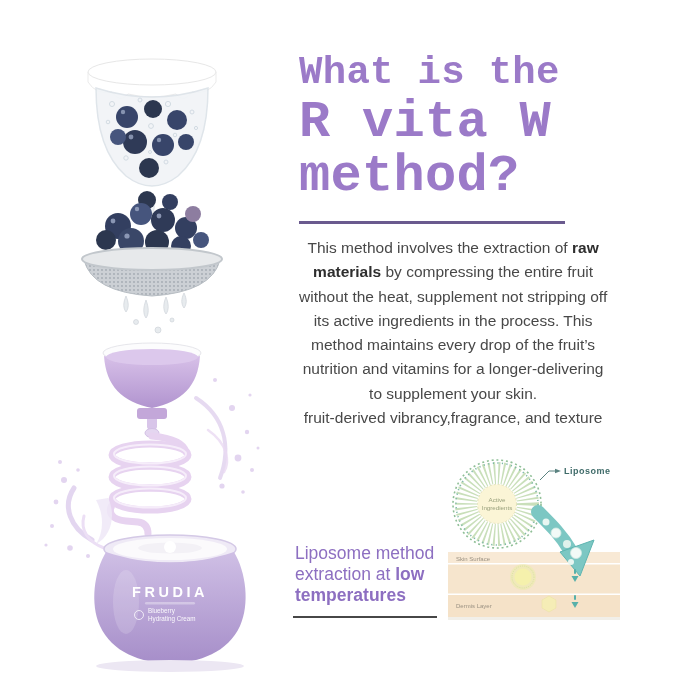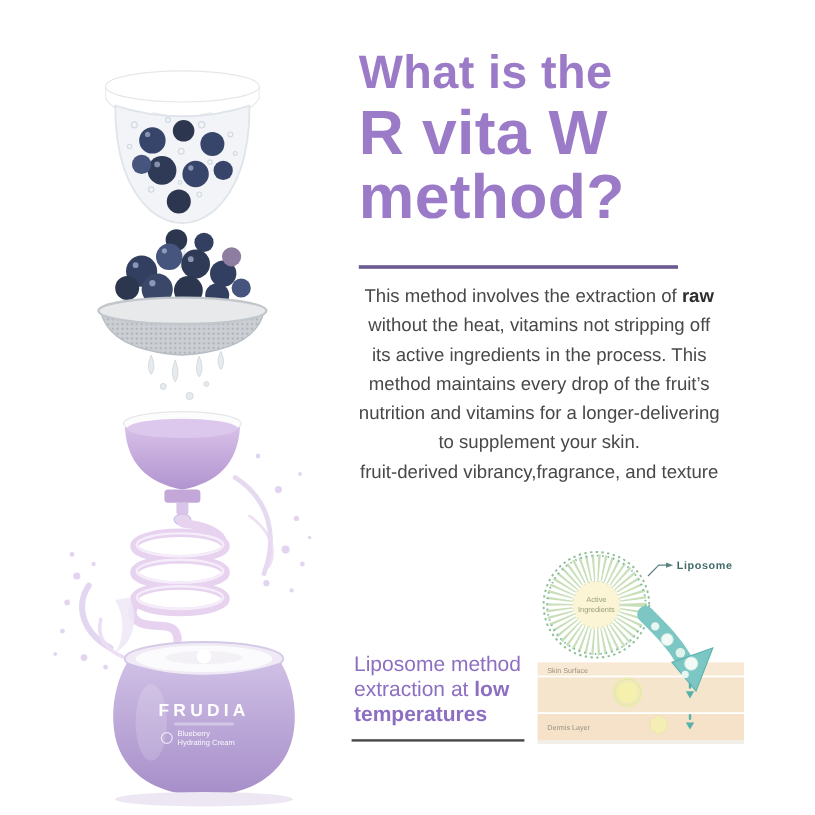--- a/index.html
+++ b/index.html
@@ -1,21 +1,21 @@
 <!DOCTYPE html>
 <html style="--title_purple: #9b7ac8; --caption_purple: #8d6fc1; --divider_purple: #6a5a8e; --body_text: #484848; --underline_dark: #474747; --teal: #6fc0bc; --teal_text: #3f6b69; --skin_band: #f7e6cf; --jar_purple: #b49bd4; --berry_navy: #38456a;"><head>
 <meta charset="utf-8">
 <style>
   html,body{margin:0;padding:0;background:#fff;}
   .canvas{
     position:relative;width:679px;height:679px;background:#fff;overflow:hidden;
     font-family:"Liberation Sans",sans-serif;
   }
   
-  .title{position:absolute;left:299px;top:38px;}
+  .title{position:absolute;left:299px;top:50px;font-family:Liberation Mono, monospace;}
   .title .t1{font-size:39px;font-weight:600;line-height:46px;letter-spacing:.3px;color:var(--title_purple);}
   .title .t2{font-size:52px;font-weight:800;line-height:54px;letter-spacing:.3px;color:var(--title_purple);}
   .divider{position:absolute;left:299px;top:221px;width:266px;height:3px;background:var(--divider_purple);}
   .paragraph{position:absolute;left:299px;top:236px;font-size:15.5px;color:var(--body_text);}
   .paragraph .rt-line{line-height:24.3px;white-space:nowrap;text-align:center;}
   .paragraph .b{font-weight:700;color:#2e2e2e;}
   .caption{position:absolute;left:295px;top:543px;font-size:17.5px;font-weight:500;color:var(--caption_purple);}
   .caption .rt-line{line-height:21px;white-space:nowrap;}
   .caption .b{font-weight:800;}
   .caption-underline{position:absolute;left:293px;top:616px;width:144px;height:2px;background:var(--underline_dark);}
@@ -177,21 +177,22 @@
 
   <div class="title">
     <div class="t1">What is the</div>
     <div class="t2">R vita W</div>
     <div class="t2">method?</div>
   </div>
   <div class="divider"></div>
 
   <div class="paragraph">
       <div class="rt-line"><span>This method involves the extraction of </span><span class="b">raw</span></div>
-      <div class="rt-line"><span>without the heat, vitamins not stripping off</span></div>
+      <div class="rt-line"><span class="b">materials</span><span> by compressing the entire fruit</span></div>
+      <div class="rt-line"><span>without the heat, supplement not stripping off</span></div>
       <div class="rt-line"><span>its active ingredients in the process. This</span></div>
       <div class="rt-line"><span>method maintains every drop of the fruit’s</span></div>
       <div class="rt-line"><span>nutrition and vitamins for a longer-delivering</span></div>
       <div class="rt-line"><span>to supplement your skin.</span></div>
       <div class="rt-line"><span>fruit-derived vibrancy,fragrance, and texture</span></div>
     </div>
 
   <div class="caption">
       <div class="rt-line"><span>Liposome method</span></div>
       <div class="rt-line"><span>extraction at </span><span class="b">low</span></div>

